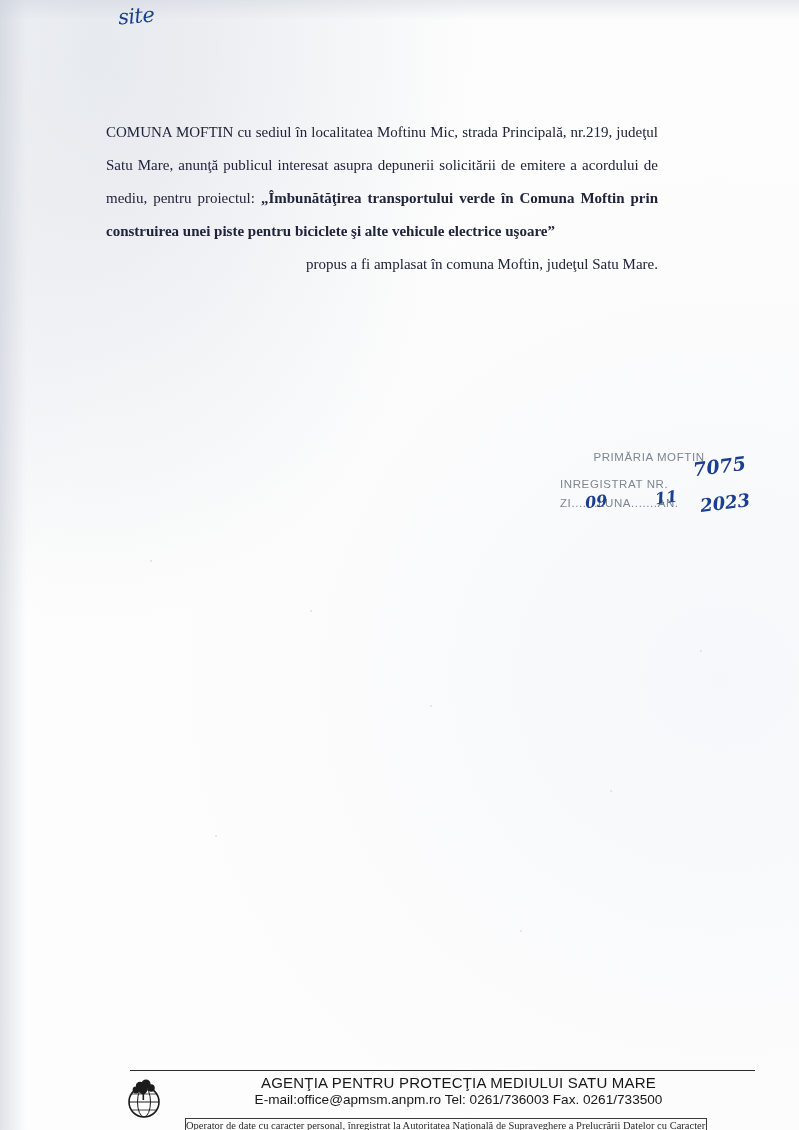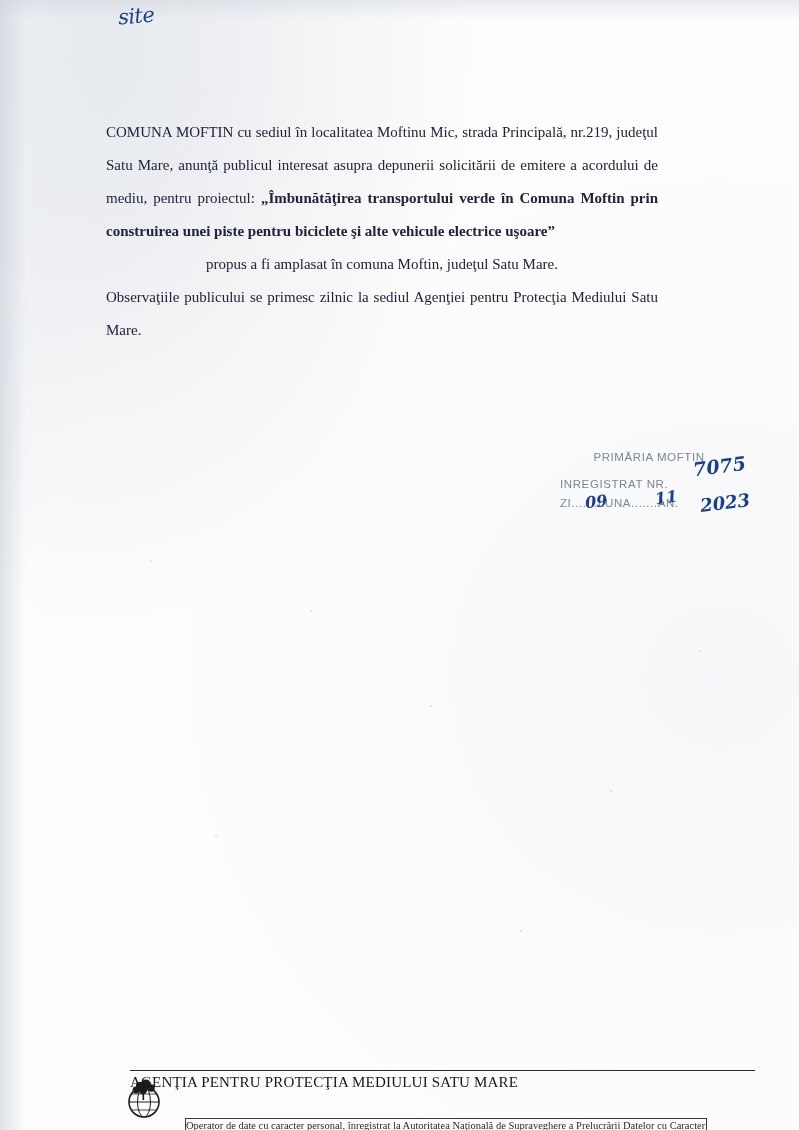--- a/index.html
+++ b/index.html
@@ -74,21 +74,21 @@
     color: #20233a;
     margin-top: 8px;
   }
   .body-block p {
     margin: 0 0 0 0;
   }
   .para-indent { text-align: justify; }
   .bold-title {
     font-weight: bold;
   }
-  .nojust { text-align: center; }
+  .nojust { text-align: right; }
 
   
   .stamp {
     position: absolute;
     left: 560px;
     top: 448px;
     width: 178px;
     color: #7d8691;
     font-family: "Liberation Sans", sans-serif;
     font-size: 11.5px;
@@ -114,25 +114,25 @@
   .footer-rule {
     position: absolute;
     left: 130px;
     top: 1070px;
     width: 625px;
     height: 1px;
     background: #2b2b2b;
   }
   .footer {
     position: absolute;
-    left: 130px;
+    left: 146px;
     top: 1074px;
     width: 625px;
-    text-align: left;
-    font-family: Liberation Serif, serif;
+    text-align: center;
+    font-family: Liberation Sans, sans-serif;
     color: #171717;
   }
   .footer .f-title {
     font-size: 15px;
     letter-spacing: 0.2px;
   }
   .footer .f-line {
     font-size: 13.6px;
     line-height: 18px;
   }
@@ -179,23 +179,20 @@
   <div class="speck" style="left:700px; top:650px; width:2px; height:2px;"></div>
 
   <div class="handwriting" id="site-note">site</div>
 
   <div class="body-block">
     <p class="para-indent">
       <span>COMUNA MOFTIN cu sediul în localitatea Moftinu Mic, strada Principală, nr.219, judeţul Satu Mare, anunţă publicul interesat asupra depunerii solicitării de emitere a acordului de mediu, pentru proiectul: </span><span class="bold-title">„Îmbunătăţirea transportului verde în Comuna Moftin prin construirea unei piste pentru biciclete şi alte vehicule electrice uşoare”</span>
     </p>
     <p class="nojust">
       <span>propus a fi amplasat în comuna Moftin, judeţul Satu Mare.</span>
-    </p>
-    <p class="para-indent">
-      <span>Observaţiile publicului se primesc zilnic la sediul Agenţiei pentru Protecţia Mediului Satu Mare.</span>
     </p>
   </div>
 
   <div class="stamp">
     <div class="st-line1">PRIMĂRIA MOFTIN</div>
     <div class="st-line2">INREGISTRAT NR.</div>
     <div class="st-line3">ZI.......LUNA.......AN.</div>
   </div>
   <div class="stamp-hand" id="stamp-nr">7075</div>
   <div class="stamp-hand" id="stamp-zi">09</div>
@@ -215,18 +212,19 @@
       <circle cx="26" cy="10" r="4.6"></circle>
       <circle cx="31" cy="14" r="3.8"></circle>
       <circle cx="16" cy="16" r="3.4"></circle>
       <circle cx="23" cy="16" r="4.2"></circle>
       <rect x="22.5" y="16" width="1.6" height="10"></rect>
     </g>
   </svg>
 
   <div class="footer">
     <div class="f-title">AGENŢIA PENTRU PROTECŢIA MEDIULUI SATU MARE</div>
+    <div class="f-line">E-mail:office@apmsm.anpm.ro Tel: 0261/736003 Fax. 0261/733500</div>
   </div>
 
   <div class="footer-box">
     <div class="fb-text">Operator de date cu caracter personal, înregistrat la Autoritatea Naţională de Supraveghere a Prelucrării Datelor cu Caracter Personal (ANSPDCP) sub nr. 3946/2014</div>
   </div>
 </div>
 
 </body></html>

